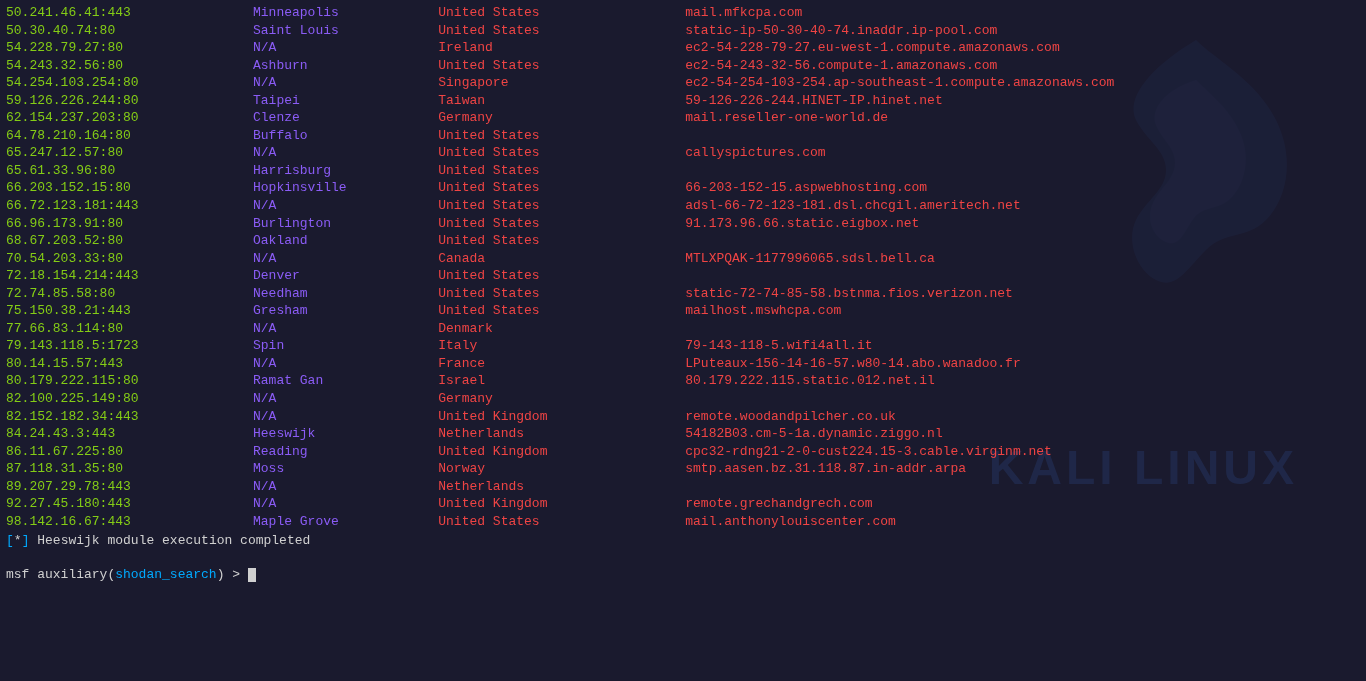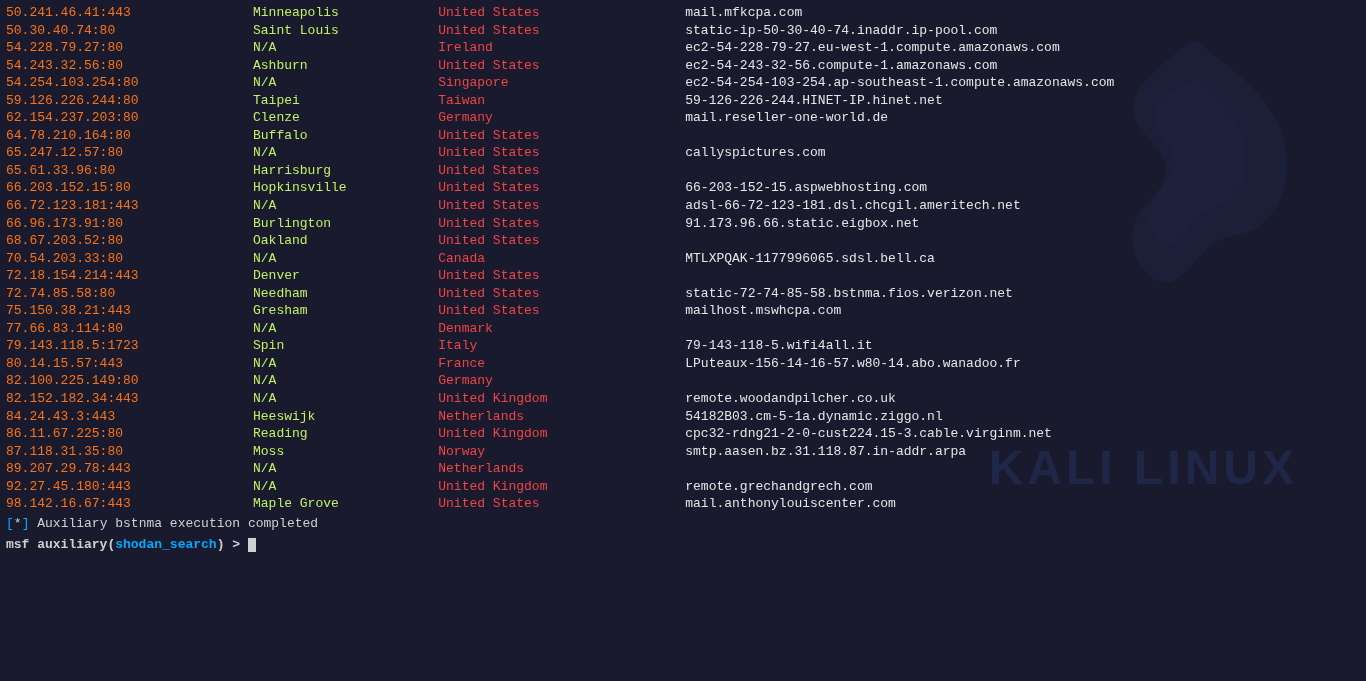--- a/index.html
+++ b/index.html
@@ -48,30 +48,29 @@
       width: 100%;
       border-collapse: collapse;
       position: relative;
       z-index: 2;
     }
     .output-table td {
       padding: 0 8px 0 0;
       white-space: nowrap;
       vertical-align: top;
     }
-    .col-ip { color: #f97316; min-width: 160px; }
-    .col-city { color: #bef264; min-width: 120px; }
+    .col-ip { color: #84cc16; min-width: 160px; }
+    .col-city { color: #8b5cf6; min-width: 120px; }
     .col-country { color: #ef4444; min-width: 160px; }
-    .col-hostname { color: #e5e5e5; font-family: Liberation Mono, monospace; }
+    .col-hostname { color: #ef4444; font-family: Liberation Mono, monospace; }
     .prompt-line {
       color: #d0d0d0;
-      margin-top: 4px;
+      margin-top: 16px;
       position: relative;
       z-index: 2;
-      font-weight: bold;
     }
     .prompt-module {
       color: #00aaff;
     }
     .prompt-cursor {
       display: inline-block;
       width: 8px;
       height: 14px;
       background: #d0d0d0;
       vertical-align: middle;
@@ -230,20 +229,26 @@
           <td class="col-country">Italy</td>
           <td class="col-hostname">79-143-118-5.wifi4all.it</td>
         </tr>
         <tr>
           <td class="col-ip">80.14.15.57:443</td>
           <td class="col-city">N/A</td>
           <td class="col-country">France</td>
           <td class="col-hostname">LPuteaux-156-14-16-57.w80-14.abo.wanadoo.fr</td>
         </tr>
         <tr>
+          <td class="col-ip">80.179.222.115:80</td>
+          <td class="col-city">Ramat Gan</td>
+          <td class="col-country">Israel</td>
+          <td class="col-hostname">80.179.222.115.static.012.net.il</td>
+        </tr>
+        <tr>
           <td class="col-ip">82.100.225.149:80</td>
           <td class="col-city">N/A</td>
           <td class="col-country">Germany</td>
           <td class="col-hostname"></td>
         </tr>
         <tr>
           <td class="col-ip">82.152.182.34:443</td>
           <td class="col-city">N/A</td>
           <td class="col-country">United Kingdom</td>
           <td class="col-hostname">remote.woodandpilcher.co.uk</td>
@@ -282,18 +287,18 @@
           <td class="col-ip">98.142.16.67:443</td>
           <td class="col-city">Maple Grove</td>
           <td class="col-country">United States</td>
           <td class="col-hostname">mail.anthonylouiscenter.com</td>
         </tr>
       </tbody>
   </table>
 
   <div class="status-line">
     <span class="bracket">[</span><span class="star">*</span><span class="bracket">]</span>
-    <span> Auxiliary bstnma execution completed</span>
+    <span> Heeswijk module execution completed</span>
   </div>
   <div class="prompt-line">
     <span>msf auxiliary(</span><span class="prompt-module">shodan_search</span><span>) &gt; </span><span class="prompt-cursor"></span>
   </div>
 </div>
 
 </body></html>

